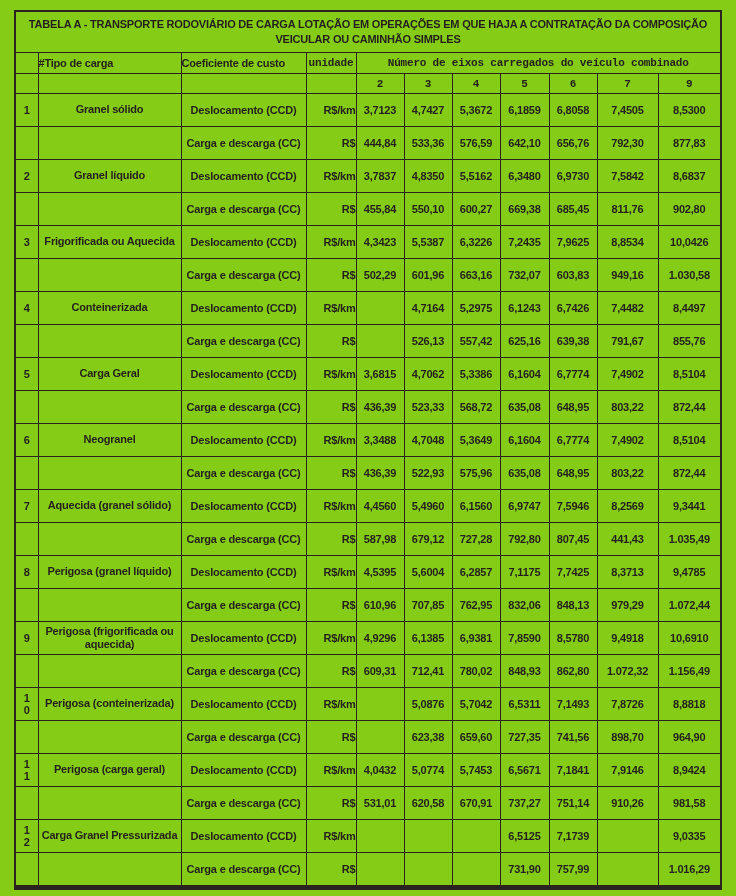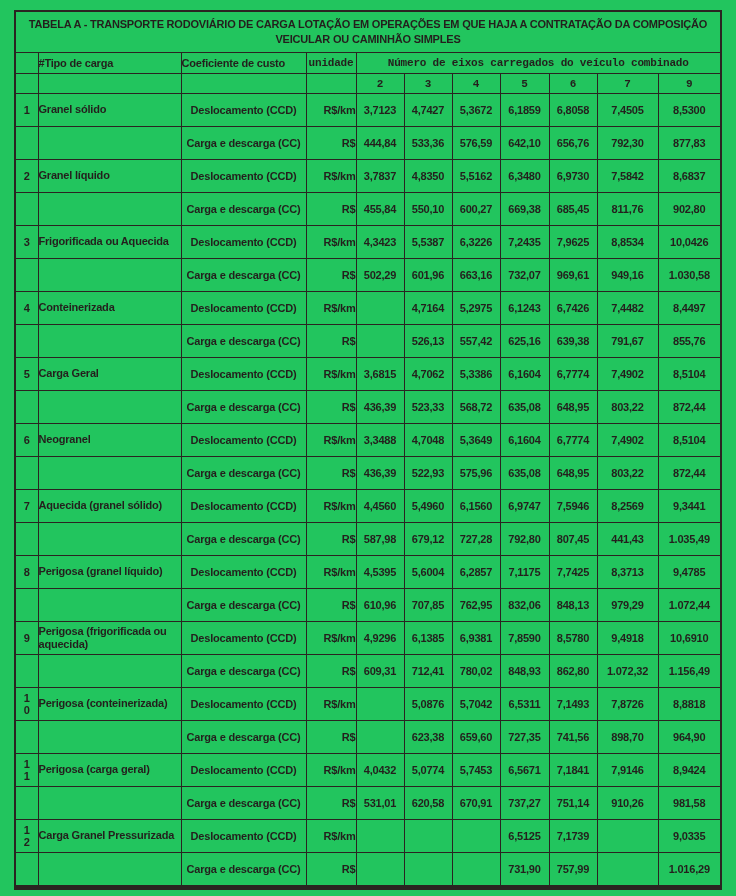--- a/index.html
+++ b/index.html
@@ -1,20 +1,20 @@
 <!DOCTYPE html>
 <html><head>
 <meta charset="utf-8">
 <style>
   html, body { margin: 0; padding: 0; }
   .page {
     position: relative;
     width: 736px;
     height: 896px;
-    background: #22c55e;
+    background: #84cc16;
     font-family: "Liberation Sans", sans-serif;
     font-weight: bold;
     color: #241f1d;
     overflow: hidden;
   }
   table.tabela {
     position: absolute;
     left: 14px;
     top: 10px;
     width: 708px;
@@ -42,21 +42,21 @@
   tr.eixos-row td { height: 19px; text-align: center; }
   tr.data-row td { height: 32px; }
   td.al { text-align: left; padding-left: 11px; }
   td.ac { text-align: center; font-family: Liberation Mono, monospace; }
   td.num {
     text-align: center;
     white-space: pre-line;
     line-height: 1.1;
   }
   td.tipo {
-    text-align: left;
+    text-align: center;
     padding-left: 12px;
     padding-right: 6px;
     line-height: 1.2;
   }
   td.coef { text-align: center; padding-left: 10px; padding-right: 4px; }
   td.unit { text-align: right; }
   td.val  { text-align: center; }
 </style>
 </head>
 <body>
@@ -168,21 +168,21 @@
         </tr>
         <tr class="data-row">
           <td class="num"></td>
           <td class="tipo"></td>
           <td class="coef">Carga e descarga (CC)</td>
           <td class="unit">R$</td>
           <td class="val">502,29</td>
           <td class="val">601,96</td>
           <td class="val">663,16</td>
           <td class="val">732,07</td>
-          <td class="val">969,61</td>
+          <td class="val">603,83</td>
           <td class="val">949,16</td>
           <td class="val">1.030,58</td>
         </tr>
         <tr class="data-row">
           <td class="num">4</td>
           <td class="tipo">Conteinerizada</td>
           <td class="coef">Deslocamento (CCD)</td>
           <td class="unit">R$/km</td>
           <td class="val"></td>
           <td class="val">4,7164</td>

